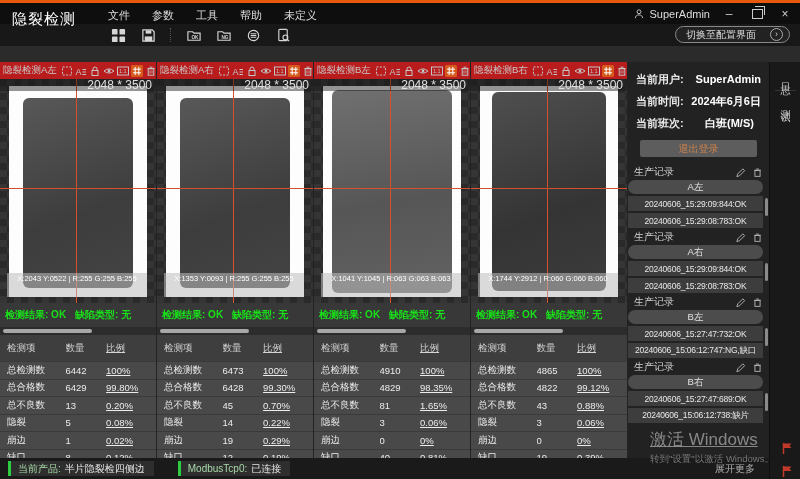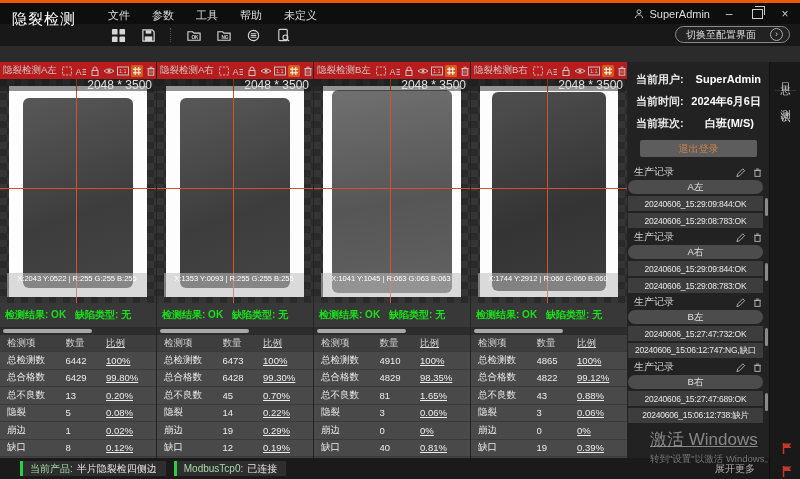--- a/index.html
+++ b/index.html
@@ -47,21 +47,21 @@
   .size-tag{position:absolute;left:0;right:0;top:0;height:12px;background:rgba(20,20,20,.45);
       color:#e0e0e0;font-size:12px;text-align:right;padding-right:4px;line-height:12px;}
   .coord-tag{position:absolute;left:7px;right:9px;bottom:6px;height:24px;background:rgba(190,190,190,.55);
       color:#fff;font-size:7.5px;text-align:center;line-height:11px;white-space:nowrap;overflow:hidden;}
   .p-result{position:absolute;left:0;right:0;top:241px;height:24px;background:#383838;display:flex;align-items:center;gap:9px;padding-left:5px;}
   .res-txt{font-size:10px;font-weight:bold;color:#19e019;white-space:nowrap;}
   .p-scroll{position:absolute;left:0;right:0;top:265px;height:8px;background:#2c2c2c;}
   .p-thumb{position:absolute;left:3px;top:2px;width:57%;height:4px;border-radius:2px;background:#a8a8a8;}
   .p-table{position:absolute;left:0;right:0;top:273px;bottom:0;overflow:hidden;background:#424242;}
   .t-row{display:flex;height:17.5px;align-items:center;background:#494949;border-bottom:1px solid #3a3a3a;box-sizing:border-box;}
-  .t-row.t-head{background:#3e3e3e;height:17px;}
+  .t-row.t-head{background:#3e3e3e;height:27px;}
   .t-cell{font-size:9.5px;color:#ececec;white-space:nowrap;overflow:hidden;}
   .t-head .t-cell{color:#d5d5d5;}
   .t-cell:nth-child(1){width:42%;padding-left:7px;box-sizing:border-box;}
   .t-cell:nth-child(2){width:26%;}
   .t-cell:nth-child(3){width:32%;text-decoration:underline;}
   .t-head .t-cell{text-align:left;}
   
   .sidebar{position:absolute;left:628px;top:0;width:141px;height:396px;background:#222;overflow:hidden;padding-top:6px;box-sizing:border-box;}
   .info-row{display:flex;align-items:center;height:22px;padding:0 8px;}
   .info-label{font-size:11px;font-weight:bold;color:#e8e8e8;width:62px;}
@@ -78,21 +78,21 @@
   .rec-entry{height:15px;margin-bottom:2px;background:#3d3d3d;color:#e8e8e8;font-size:8.5px;letter-spacing:-0.2px;
       display:flex;align-items:center;justify-content:center;white-space:nowrap;overflow:hidden;}
   .rec-scroll{position:absolute;right:-5px;top:2px;width:3px;height:18px;border-radius:2px;background:#8a8a8a;}
   
   .sidestrip{position:absolute;left:769px;top:62px;width:31px;height:417px;background:#191919;border-left:1px solid #101010;box-sizing:border-box;}
   .vtab{writing-mode:vertical-rl;text-orientation:upright;color:#c9c9c9;font-size:10px;letter-spacing:3px;
       margin:12px auto 0 auto;display:block;width:14px;text-align:center;}
   .vtab-div{width:21px;height:1px;background:#333;margin:10px auto;}
   .flag{position:absolute;left:11px;width:13px;height:13px;}
   
-  .statusbar{position:absolute;left:0;top:458px;width:769px;height:21px;background:#1a1a1a;display:flex;align-items:center;gap:8px;padding-left:20px;box-sizing:border-box;}
+  .statusbar{position:absolute;left:0;top:458px;width:769px;height:21px;background:#1a1a1a;display:flex;align-items:center;gap:24px;padding-left:8px;box-sizing:border-box;}
   .st-item{display:flex;align-items:center;background:#2e2e2e;height:15px;padding:0 9px 0 7px;border-left:3px solid #2ecc40;gap:4px;}
   .st-label{font-size:10px;color:#a9d9a9;white-space:nowrap;}
   .st-value{font-size:10px;color:#e4e4e4;white-space:nowrap;}
   .st-more{position:absolute;right:14px;top:4px;font-size:10px;color:#b0b0b0;white-space:nowrap;}
   
   .watermark{position:absolute;left:650px;top:428px;width:150px;z-index:9;pointer-events:none;}
   .wm1{font-size:17px;color:rgba(160,160,160,.8);text-decoration:underline;}
   .wm2{font-size:9.5px;color:rgba(150,150,150,.75);margin-top:2px;}
   svg{display:block;}
 </style>

